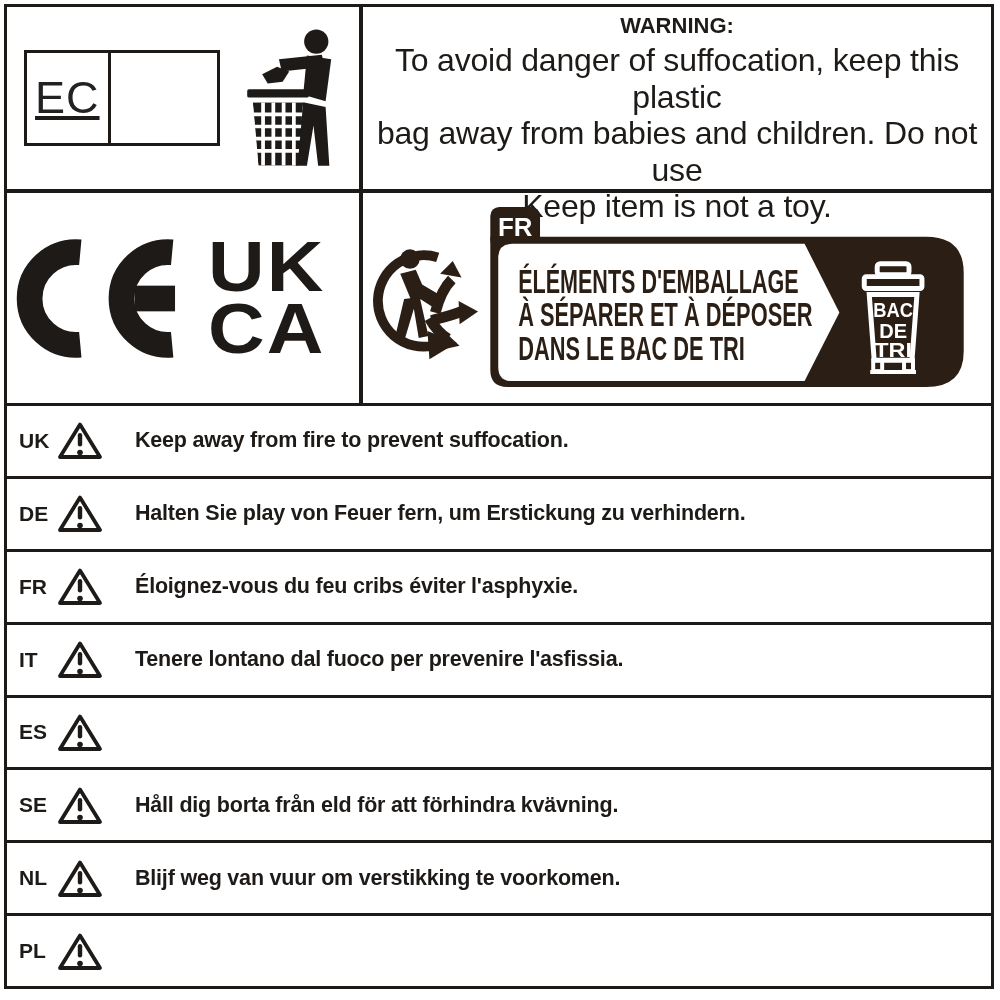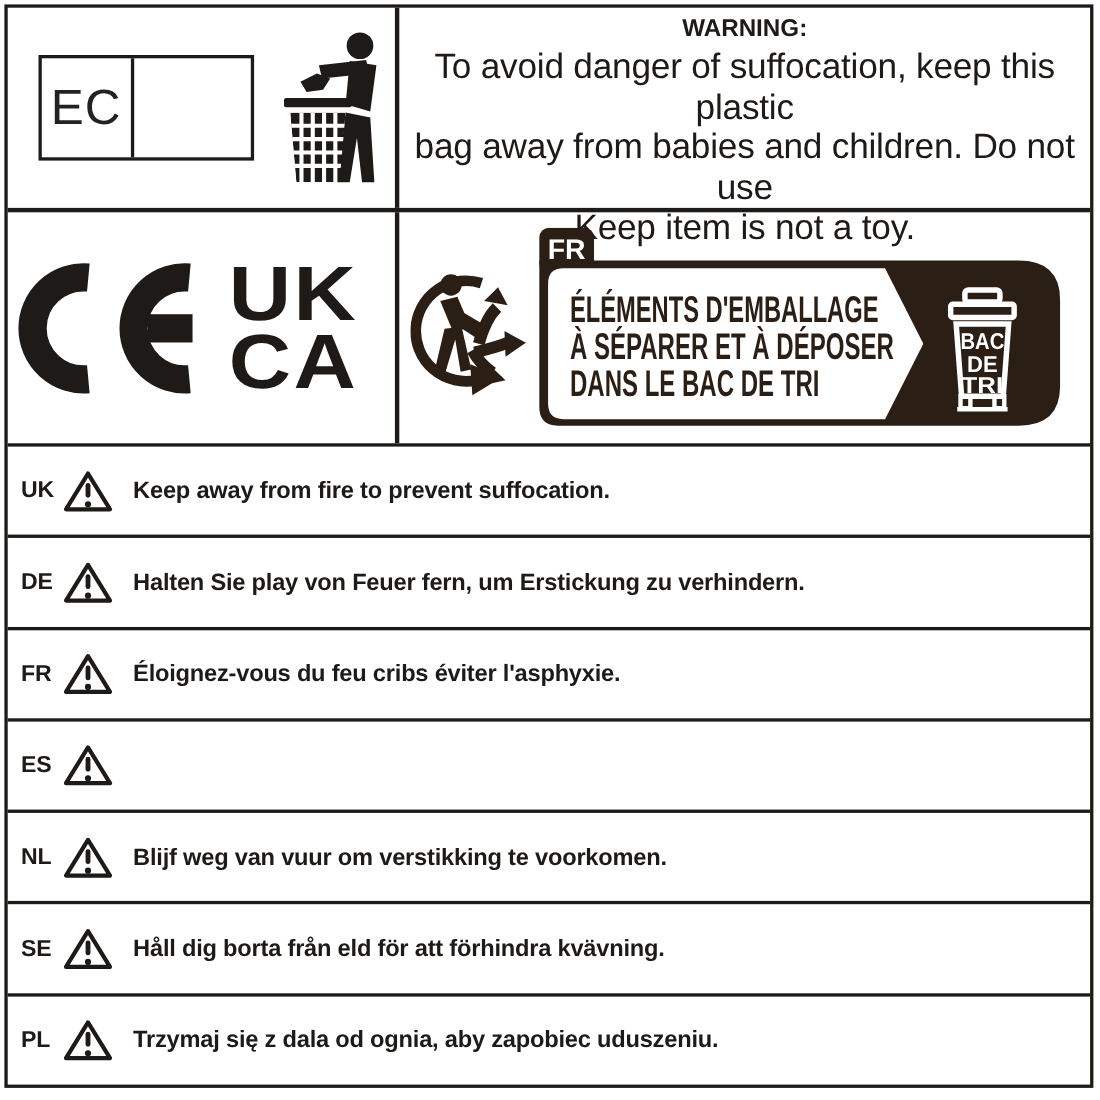--- a/index.html
+++ b/index.html
@@ -12,21 +12,21 @@
     font-family:"Liberation Sans","DejaVu Sans",sans-serif;color:var(--ink);}
   .label{
     width:990px;height:985px;margin:4px 0 0 4px;
     border:3px solid var(--ink);background:var(--paper);
     display:flex;flex-direction:column;
   }
   
   .top-row{height:186px;display:flex;border-bottom:4px solid var(--ink);}
   .left-col{width:356px;border-right:4px solid var(--ink);display:flex;
     align-items:center;flex-shrink:0;}
-  .header-left{padding-left:28px;gap:16px;}
+  .header-left{padding-left:17px;gap:16px;text-decoration:underline;}
   .ecrep-box{width:196px;height:96px;border:3px solid var(--ink);display:flex;}
   .ecrep-cell{display:flex;align-items:center;justify-content:center;
     font-size:45px;letter-spacing:1px;color:#222;}
   .ecrep-ec{width:44%;border-right:3px solid var(--ink);}
   .ecrep-rep{width:56%;}
   .warn-cell{flex:1;text-align:center;padding-top:2px;}
   .warn-title{font-weight:bold;font-size:22px;line-height:33px;}
   .warn-line{font-weight:normal;font-size:32px;line-height:36.5px;letter-spacing:-0.2px;}
   
   .marks-row{height:213px;display:flex;border-bottom:3px solid var(--ink);}
@@ -44,21 +44,21 @@
   .infotri-text{font-family:"Liberation Sans","DejaVu Sans",sans-serif;
     font-weight:bold;fill:var(--brown);}
   .bin-text{font-family:"Liberation Sans","DejaVu Sans",sans-serif;
     font-weight:bold;fill:#ffffff;}
   
   .lang-row{flex:1;display:flex;align-items:center;padding-left:12px;
     border-bottom:3px solid var(--ink);}
   .lang-row:last-child{border-bottom:none;}
   .lang-code{font-weight:bold;font-size:21px;width:38px;flex-shrink:0;}
   .lang-tri{flex-shrink:0;}
-  .lang-msg{font-weight:bold;font-size:21.5px;margin-left:18px;letter-spacing:-0.2px;}
+  .lang-msg{font-weight:bold;font-size:21.5px;margin-left:32px;letter-spacing:-0.2px;}
 </style>
 </head>
 <body>
 
 <div class="label">
 
   <div class="top-row">
     <div class="left-col header-left">
       <div class="ecrep-box">
         <div class="ecrep-cell ecrep-ec">EC</div>
@@ -158,48 +158,56 @@
   <div class="lang-row">
     <span class="lang-code">FR</span>
     <svg class="lang-tri" width="46" height="41" viewBox="0 0 46 41">
       <path class="ink-stroke" stroke-width="3.8" stroke-linejoin="round" d="M23,4.5 L43,37 H3 Z"></path>
       <rect class="ink-fill" x="20.8" y="13" width="4.4" height="13.5" rx="2.2"></rect>
         <circle class="ink-fill" cx="23" cy="32.5" r="2.8"></circle>
     </svg>
     <span class="lang-msg">Éloignez-vous du feu cribs éviter l'asphyxie.</span>
   </div>
   <div class="lang-row">
+    <span class="lang-code">IT</span>
+    <svg class="lang-tri" width="46" height="41" viewBox="0 0 46 41">
+      <path class="ink-stroke" stroke-width="3.8" stroke-linejoin="round" d="M23,4.5 L43,37 H3 Z"></path>
+      <rect class="ink-fill" x="20.8" y="13" width="4.4" height="13.5" rx="2.2"></rect>
+        <circle class="ink-fill" cx="23" cy="32.5" r="2.8"></circle>
+    </svg>
+    <span class="lang-msg">Tenere lontano dal fuoco per prevenire l'asfissia.</span>
+  </div>
+  <div class="lang-row">
     <span class="lang-code">ES</span>
     <svg class="lang-tri" width="46" height="41" viewBox="0 0 46 41">
       <path class="ink-stroke" stroke-width="3.8" stroke-linejoin="round" d="M23,4.5 L43,37 H3 Z"></path>
       <rect class="ink-fill" x="20.8" y="13" width="4.4" height="13.5" rx="2.2"></rect>
         <circle class="ink-fill" cx="23" cy="32.5" r="2.8"></circle>
     </svg>
   </div>
   <div class="lang-row">
+    <span class="lang-code">SE</span>
+    <svg class="lang-tri" width="46" height="41" viewBox="0 0 46 41">
+      <path class="ink-stroke" stroke-width="3.8" stroke-linejoin="round" d="M23,4.5 L43,37 H3 Z"></path>
+      <rect class="ink-fill" x="20.8" y="13" width="4.4" height="13.5" rx="2.2"></rect>
+        <circle class="ink-fill" cx="23" cy="32.5" r="2.8"></circle>
+    </svg>
+    <span class="lang-msg">Håll dig borta från eld för att förhindra kvävning.</span>
+  </div>
+  <div class="lang-row">
     <span class="lang-code">NL</span>
     <svg class="lang-tri" width="46" height="41" viewBox="0 0 46 41">
       <path class="ink-stroke" stroke-width="3.8" stroke-linejoin="round" d="M23,4.5 L43,37 H3 Z"></path>
       <rect class="ink-fill" x="20.8" y="13" width="4.4" height="13.5" rx="2.2"></rect>
         <circle class="ink-fill" cx="23" cy="32.5" r="2.8"></circle>
     </svg>
     <span class="lang-msg">Blijf weg van vuur om verstikking te voorkomen.</span>
   </div>
   <div class="lang-row">
-    <span class="lang-code">SE</span>
-    <svg class="lang-tri" width="46" height="41" viewBox="0 0 46 41">
-      <path class="ink-stroke" stroke-width="3.8" stroke-linejoin="round" d="M23,4.5 L43,37 H3 Z"></path>
-      <rect class="ink-fill" x="20.8" y="13" width="4.4" height="13.5" rx="2.2"></rect>
-        <circle class="ink-fill" cx="23" cy="32.5" r="2.8"></circle>
-    </svg>
-    <span class="lang-msg">Håll dig borta från eld för att förhindra kvävning.</span>
-  </div>
-  <div class="lang-row">
     <span class="lang-code">PL</span>
     <svg class="lang-tri" width="46" height="41" viewBox="0 0 46 41">
       <path class="ink-stroke" stroke-width="3.8" stroke-linejoin="round" d="M23,4.5 L43,37 H3 Z"></path>
       <rect class="ink-fill" x="20.8" y="13" width="4.4" height="13.5" rx="2.2"></rect>
         <circle class="ink-fill" cx="23" cy="32.5" r="2.8"></circle>
     </svg>
-    <span class="lang-msg">Trzymaj się z dala od ognia, aby zapobiec uduszeniu.</span>
   </div>
 
 </div>
 
 </body></html>

